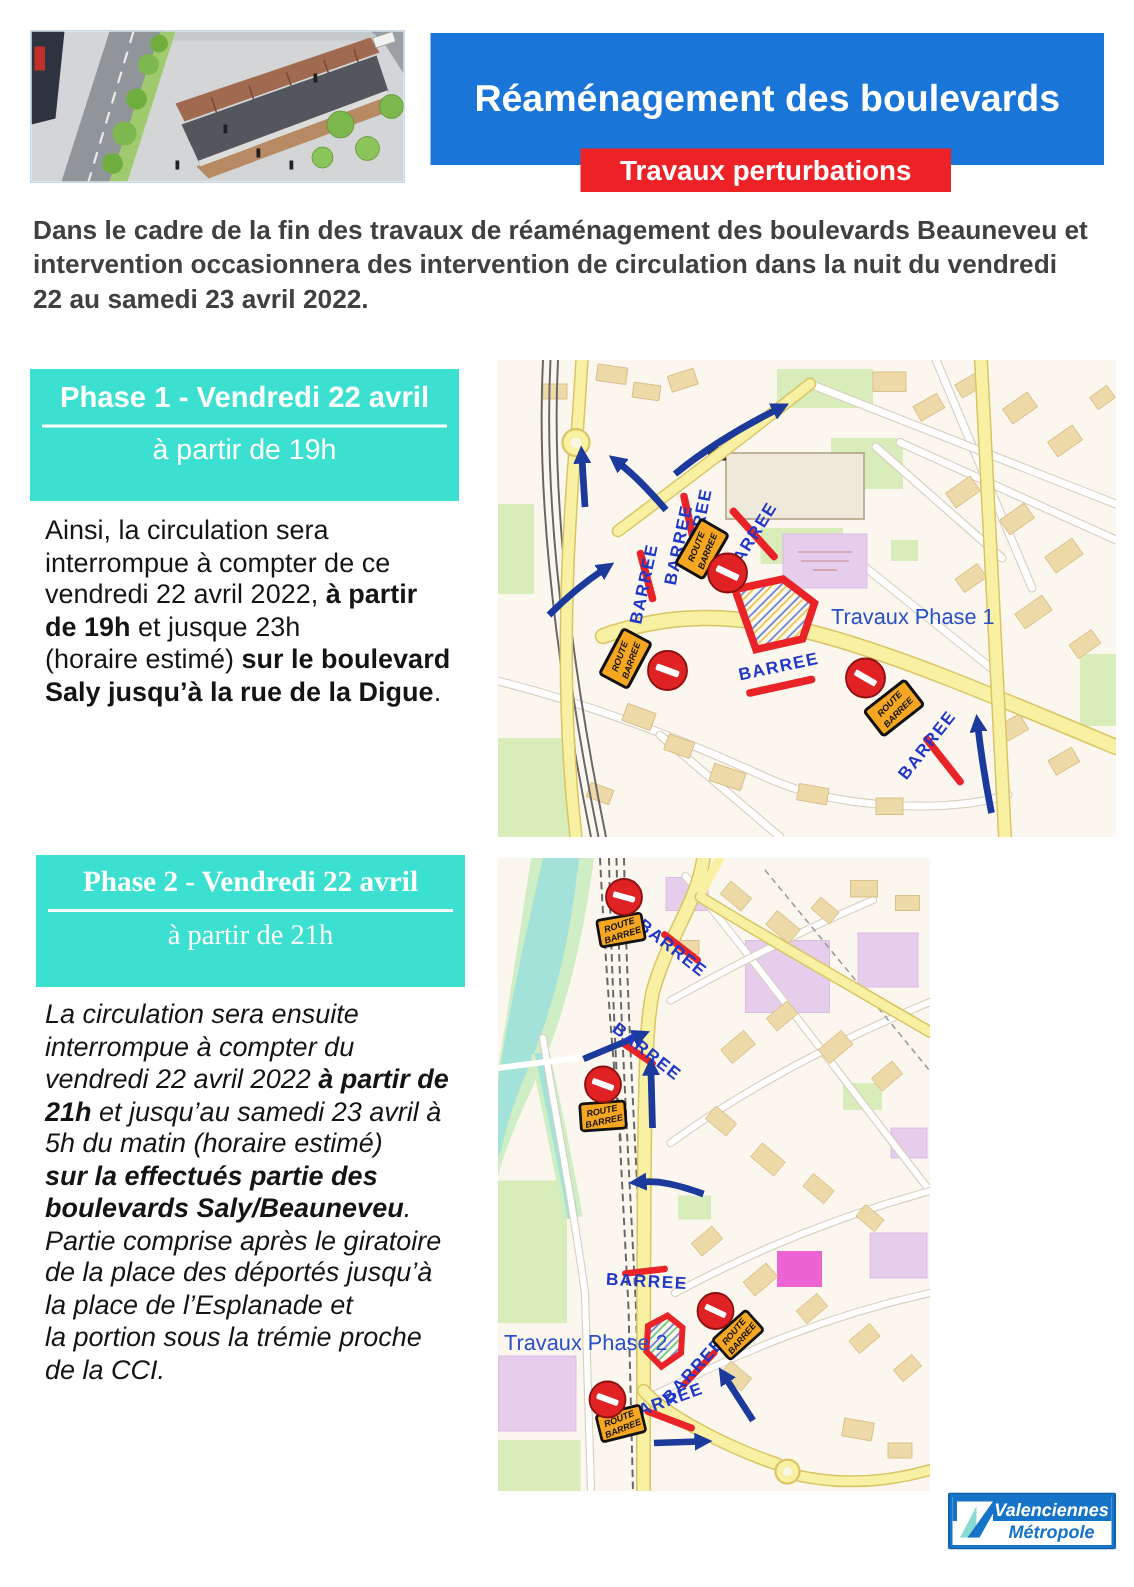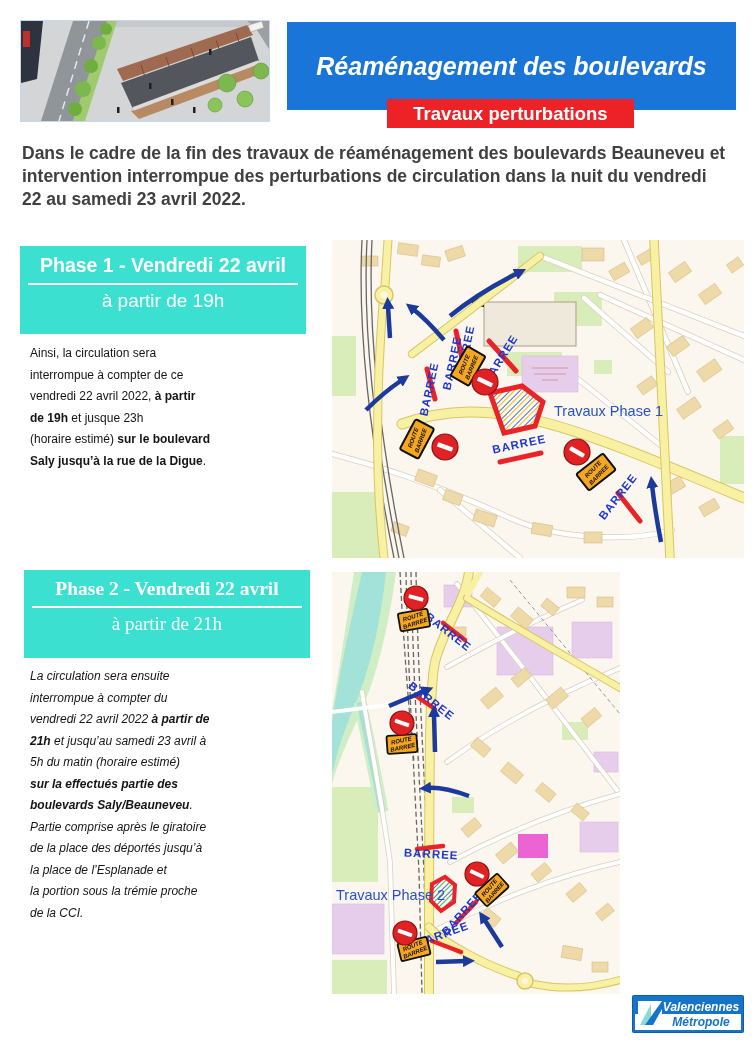--- a/index.html
+++ b/index.html
@@ -2,31 +2,31 @@
 <html><head>
 <meta charset="utf-8">
 <style>
   html,body{margin:0;padding:0;background:#fff;}
   .page{position:relative;width:756px;height:1058px;background:#fff;overflow:hidden;
         font-family:"Liberation Sans","DejaVu Sans",sans-serif;}
   .abs{position:absolute;}
   .photo{left:20px;top:20px;width:248px;height:100px;border:1px solid #c5d9ec;}
   .title-box{left:287px;top:22px;width:449px;height:88px;background:#1a75d8;color:#fff;
              display:flex;justify-content:center;align-items:center;
-             font-weight:bold;font-size:25px;line-height:31px;text-align:center;font-style:italic;}
+             font-weight:bold;font-size:25px;line-height:31px;text-align:center;}
   .banner{left:387px;top:99px;width:247px;height:29px;background:#ec2227;color:#fff;
           display:flex;justify-content:center;align-items:center;font-weight:bold;font-size:18.5px;}
   .intro{left:22px;top:142px;width:722px;color:#404040;font-weight:bold;font-size:17.5px;line-height:23px;}
   .intro div{white-space:nowrap;}
   .ph-box{width:286px;height:88px;background:#3ce0d0;color:#fff;}
   .ph1{left:20px;top:246px;} .ph2{left:24px;top:570px;font-family:Liberation Serif, serif;}
   .ph-title{font-weight:bold;font-size:19.5px;text-align:center;padding-top:8px;white-space:nowrap;}
   .ph-line{margin:6px 8px 0 8px;border-top:2.5px solid #fff;}
   .ph-sub{font-size:19px;text-align:center;padding-top:5px;}
-  .body-txt{font-size:12px;line-height:21.5px;color:#141414;white-space:pre-line;}
+  .body-txt{font-size:18px;line-height:21.5px;color:#141414;white-space:pre-line;}
   .b1{left:30px;top:343px;width:288px;} .b2{left:30px;top:666px;width:296px;font-style:italic;}
   .map1{left:332px;top:240px;} .map2{left:332px;top:572px;}
   .logo{left:632px;top:995px;}
   svg text{font-family:"Liberation Sans","DejaVu Sans",sans-serif;}
   .barree-t{fill:#2038c8;font-weight:bold;font-size:11.5px;letter-spacing:1px;}
   .trav-t{fill:#2a50c8;font-size:14.5px;}
   .sign-t{fill:#111;font-weight:bold;font-style:italic;font-size:6px;}
   .redline{stroke:#ea2328;stroke-linecap:round;fill:none;}
   .arrow{stroke:#1c3a9c;stroke-width:4.5;fill:none;}
   .bld{fill:#eed9a8;stroke:#d8bc84;stroke-width:0.6;}
@@ -88,21 +88,21 @@
   <div class="abs title-box">
     <div>Réaménagement des boulevards</div>
   </div>
 
   <div class="abs banner">
     <span>Travaux perturbations</span>
   </div>
 
   <div class="abs intro">
       <div>Dans le cadre de la fin des travaux de réaménagement des boulevards Beauneveu et</div>
-      <div>intervention interrompue des perturbations de circulation dans la nuit du vendredi</div>
+      <div>intervention occasionnera des intervention de circulation dans la nuit du vendredi</div>
       <div>22 au samedi 23 avril 2022.</div>
     </div>
 
   <div class="abs ph-box ph1">
     <div class="ph-title">Phase 1 - Vendredi 22 avril</div>
     <div class="ph-line"></div>
     <div class="ph-sub">à partir de 19h</div>
   </div>
 
   <div class="abs body-txt b1"><span>Ainsi, la circulation sera

